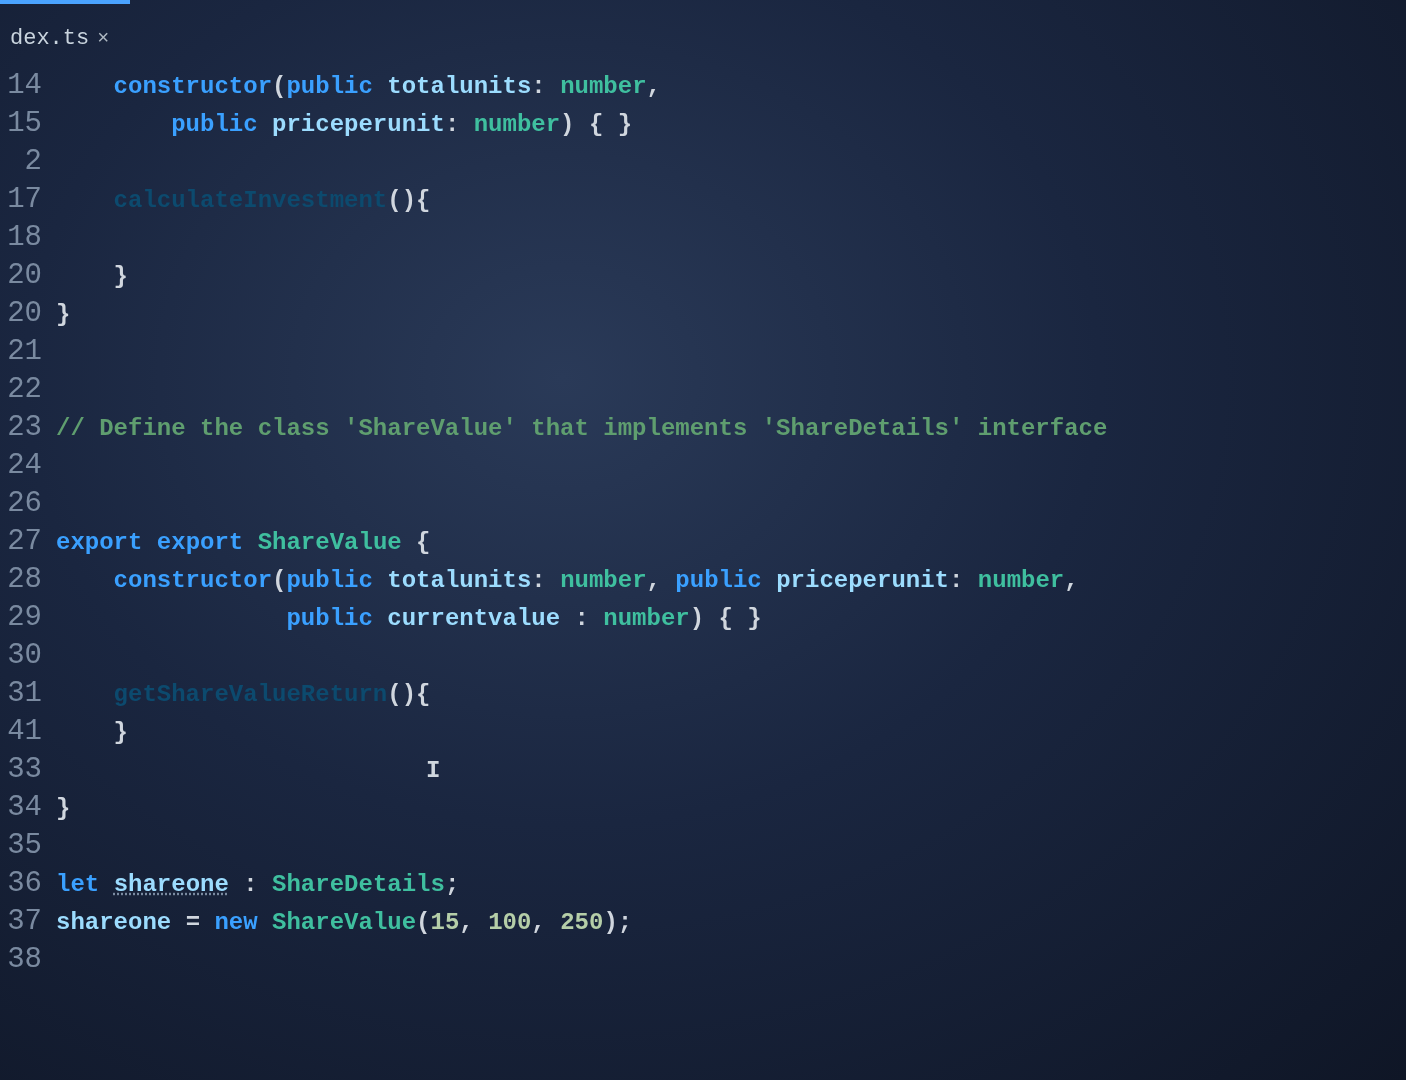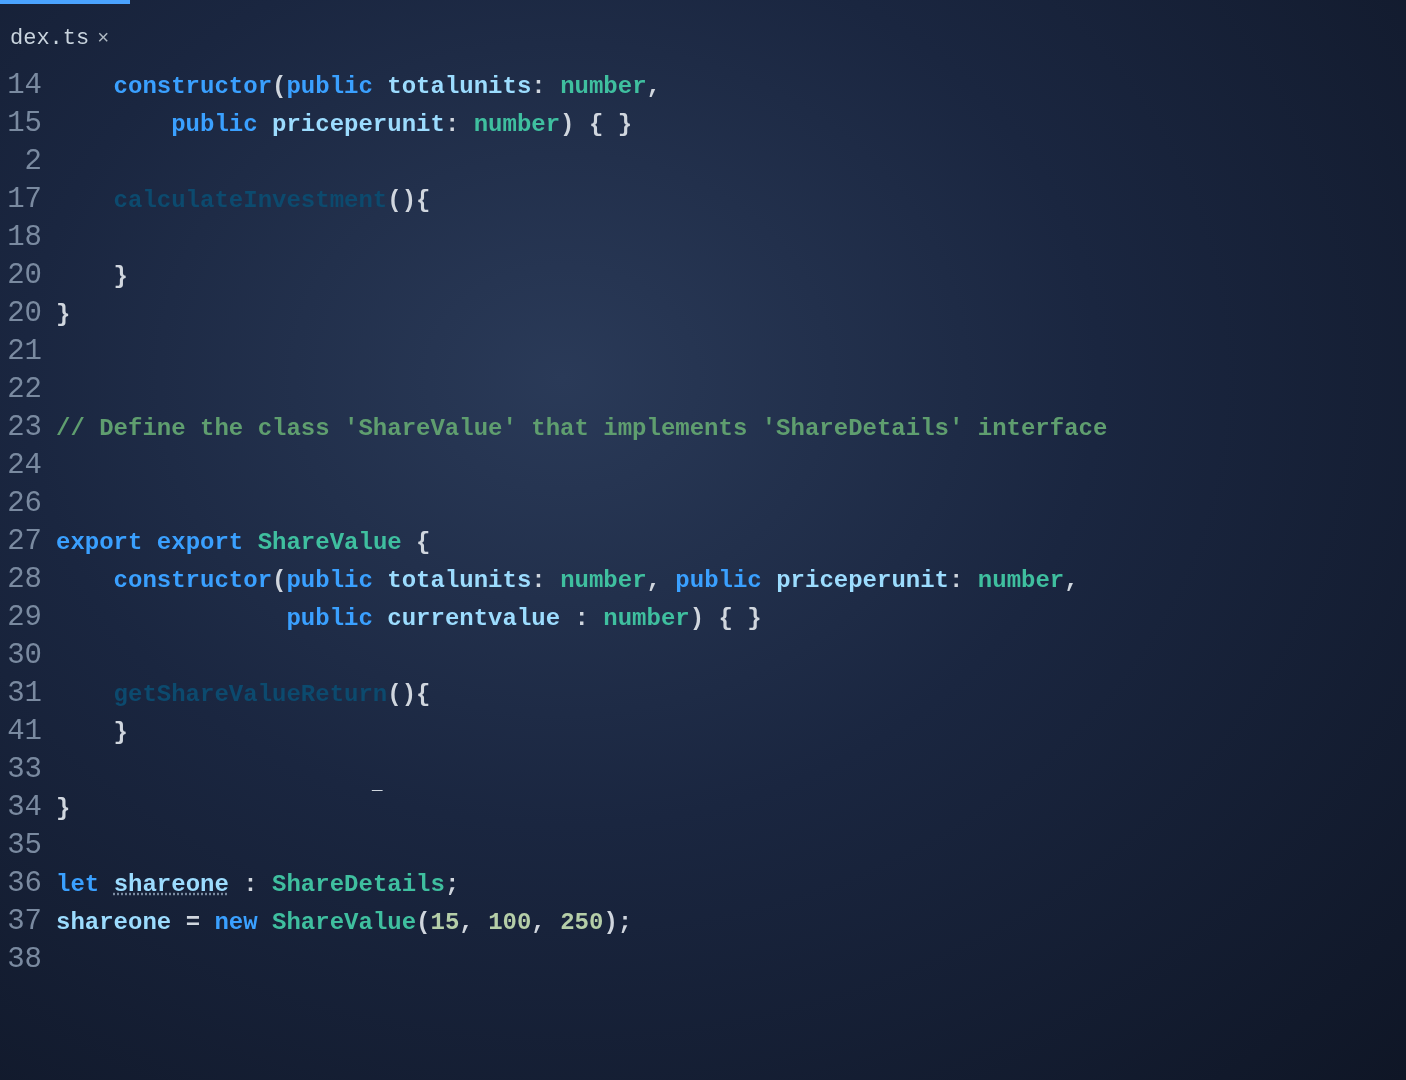--- a/index.html
+++ b/index.html
@@ -167,21 +167,21 @@
   <div class="line">
     <div class="gutter">31</div>
     <div class="code"><span class="pl">    </span><span class="fn">getShareValueReturn</span><span class="pl">(){</span></div>
   </div>
 
   <div class="line">
     <div class="gutter">41</div>
     <div class="code"><span class="pl">    </span><span class="pl">}</span></div>
   </div>
 
-  <div class="line" style="position:relative;flex-direction:column;">
+  <div class="line" style="position:relative;">
     <div class="gutter">33</div>
     <div class="code"><span class="pl"></span><span style="margin-left:370px; color:#cfd6de;">I</span></div>
   </div>
 
   <div class="line">
     <div class="gutter">34</div>
     <div class="code"><span class="pl">}</span></div>
   </div>
 
   <div class="line">

